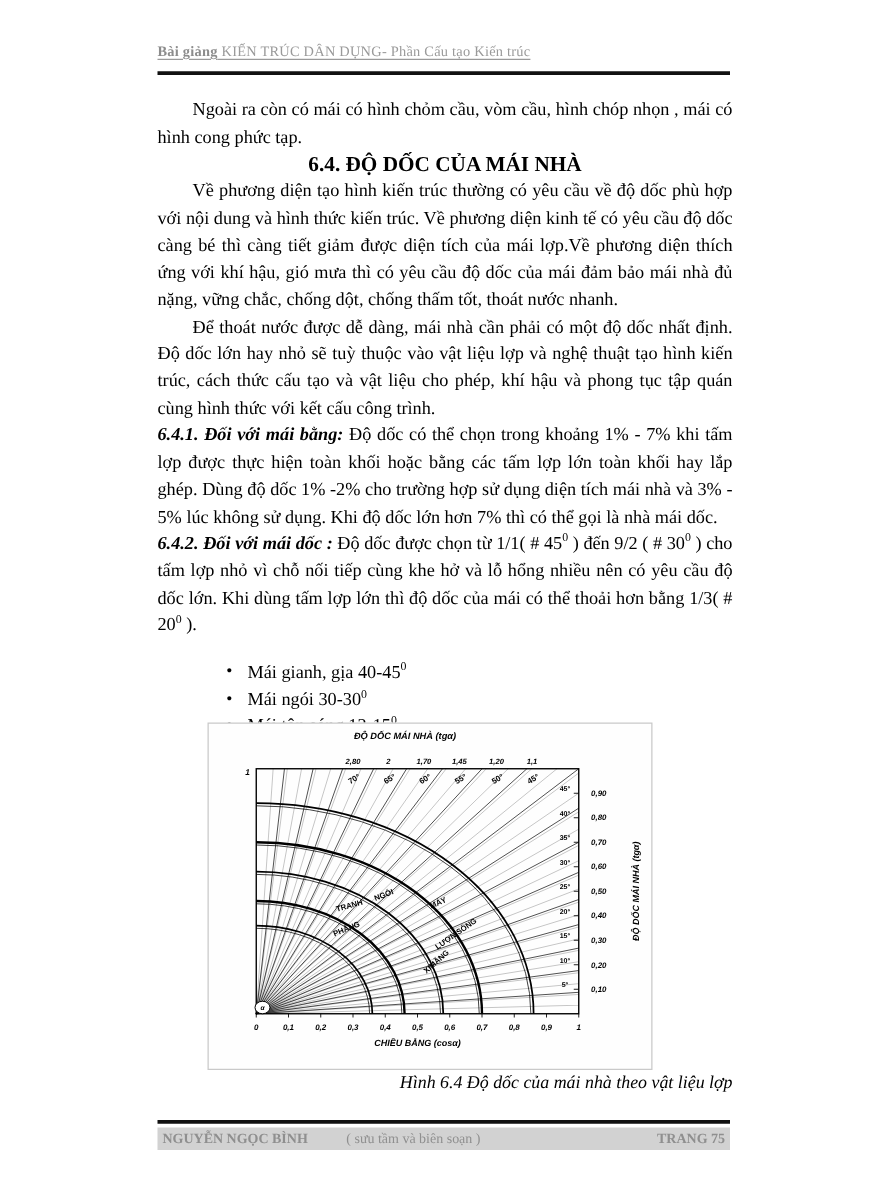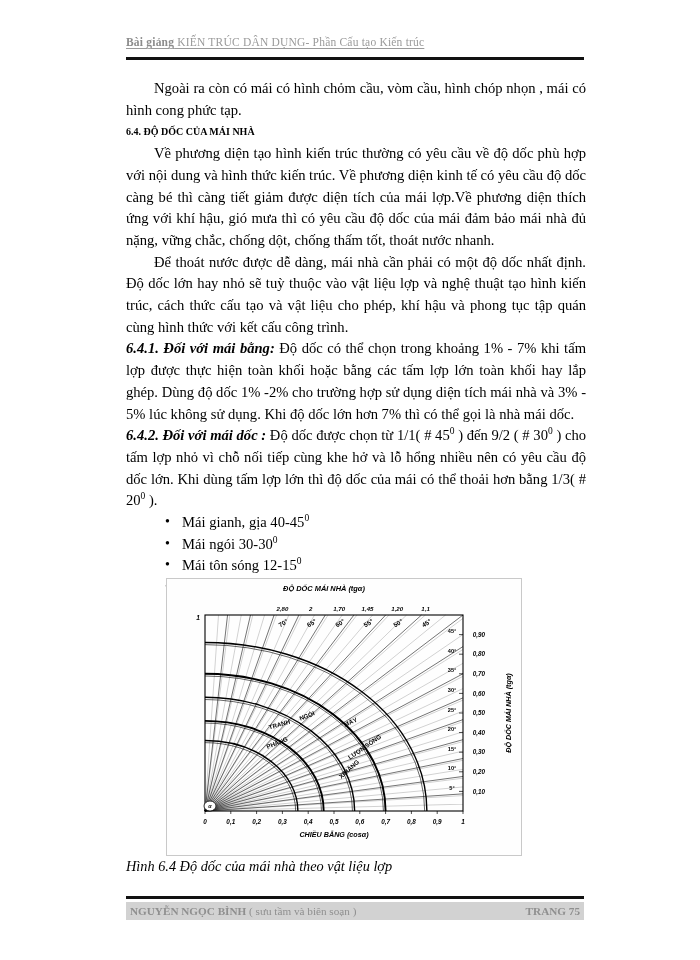--- a/index.html
+++ b/index.html
@@ -62,35 +62,35 @@
     text-align: justify;
   }
   p.para {
     margin: 0;
     text-indent: 28px;
     text-align: justify;
   }
   p.para.noindent { text-indent: 0; }
   h2.sect {
     margin: 0;
-    font-size: 10px;
+    font-size: 17px;
     font-weight: bold;
     line-height: 21.7px;
-    text-align: left;
+    text-align: center;
   }
   .b { font-weight: bold; font-style: italic; }
   sup {
     font-size: 9.5px;
     vertical-align: super;
     line-height: 0;
   }
 
   
   ul.bullets {
-    margin: 0;
+    margin: 16px;
     padding: 0 0 0 56px;
     list-style: none;
   }
   ul.bullets li {
     position: relative;
     line-height: 21.5px;
     font-size: 14.6px;
     text-align: left;
   }
   ul.bullets li::before {
@@ -114,21 +114,21 @@
   }
   .figure-wrap svg { display: block; }
 
   .fig-caption {
     position: absolute;
     left: 126px;
     top: 858px;
     width: 460px;
     font-size: 14.3px;
     font-style: italic;
-    text-align: left;
+    text-align: right;
   }
 
   
   .footer-rule {
     position: absolute;
     left: 126px;
     top: 896px;
     width: 458px;
     height: 3px;
     background: #111;
@@ -145,21 +145,21 @@
     justify-content: space-between;
     padding: 0 4px;
     box-sizing: border-box;
   }
   .footer-left, .footer-right {
     font-size: 11.2px;
     font-weight: bold;
     color: #8f8f8f;
     white-space: nowrap;
   }
-  .footer-left .norm { font-weight: normal; }
+  .footer-left .norm { font-weight: normal; padding-left: 28px; }
 </style>
 </head>
 <body>
 
 <div class="page">
 
   <div class="header">
     <div class="header-text"><span class="bold-part">Bài giảng</span><span> KIẾN TRÚC DÂN DỤNG- Phần Cấu tạo Kiến trúc</span></div>
   </div>
   <div class="header-rule"></div>

